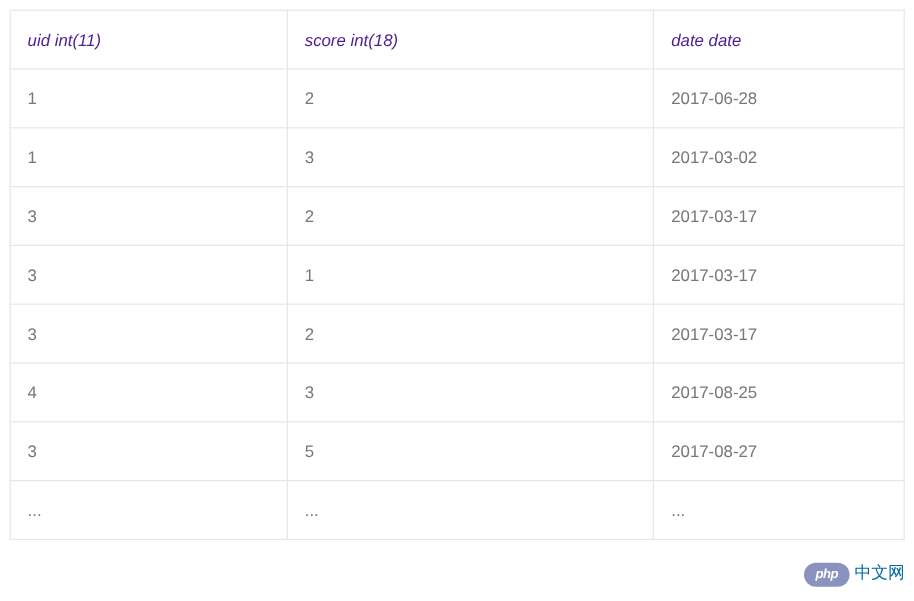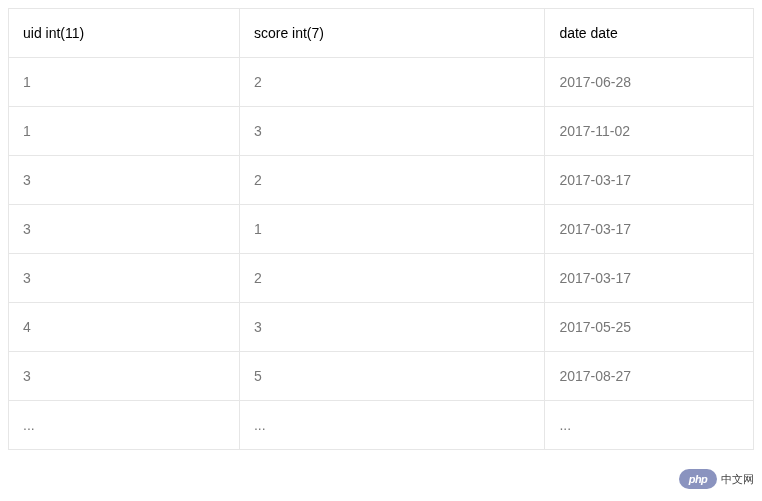--- a/index.html
+++ b/index.html
@@ -27,110 +27,111 @@
     th, td {
       border: 1px solid #e6e6e6;
       padding: 16px 14px;
       text-align: left;
       font-weight: normal;
       font-size: 14px;
       color: #555;
     }
     th {
       font-weight: normal;
-      color: #000000;
+      color: #4c1d95;
+      font-style: italic;
     }
     tbody tr td {
       color: #777;
     }
     .col-uid {
       width: 31%;
     }
     .col-score {
       width: 41%;
     }
     .col-date {
       width: 28%;
     }
     .watermark {
       position: absolute;
       right: 8px;
       bottom: 12px;
       display: flex;
-      align-items: center;
+      align-items: flex-start;
       gap: 4px;
       font-size: 13px;
       color: #333;
     }
     .php-badge {
       display: inline-flex;
       align-items: center;
       justify-content: center;
       background: #8a93bf;
       color: #fff;
       font-weight: bold;
       font-style: italic;
       font-size: 11px;
       border-radius: 11px;
       width: 38px;
       height: 20px;
       letter-spacing: -0.5px;
     }
     .watermark-text {
-      color: #404040;
-      font-size: 11px;
+      color: #0369a1;
+      font-size: 14px;
     }
   </style>
 </head>
 <body>
 
 <div class="table-wrapper">
   <table>
     <colgroup>
       <col class="col-uid">
       <col class="col-score">
       <col class="col-date">
     </colgroup>
     <thead>
       <tr>
         <th>uid int(11)</th>
-        <th>score int(7)</th>
+        <th>score int(18)</th>
         <th>date date</th>
       </tr>
     </thead>
     <tbody>
       <tr>
         <td>1</td>
         <td>2</td>
         <td>2017-06-28</td>
       </tr>
       <tr>
         <td>1</td>
         <td>3</td>
-        <td>2017-11-02</td>
+        <td>2017-03-02</td>
       </tr>
       <tr>
         <td>3</td>
         <td>2</td>
         <td>2017-03-17</td>
       </tr>
       <tr>
         <td>3</td>
         <td>1</td>
         <td>2017-03-17</td>
       </tr>
       <tr>
         <td>3</td>
         <td>2</td>
         <td>2017-03-17</td>
       </tr>
       <tr>
         <td>4</td>
         <td>3</td>
-        <td>2017-05-25</td>
+        <td>2017-08-25</td>
       </tr>
       <tr>
         <td>3</td>
         <td>5</td>
         <td>2017-08-27</td>
       </tr>
       <tr>
         <td>...</td>
         <td>...</td>
         <td>...</td>

